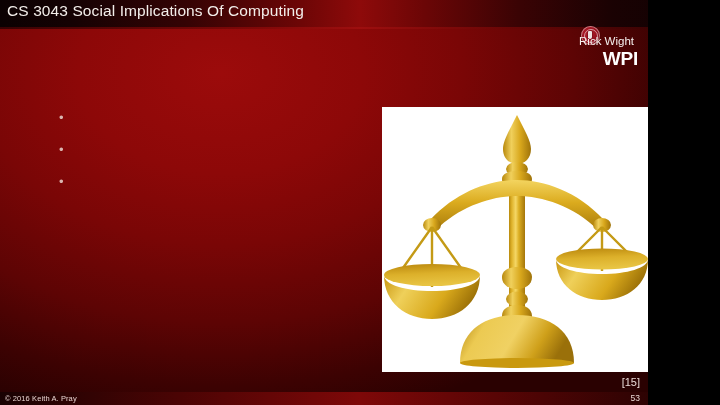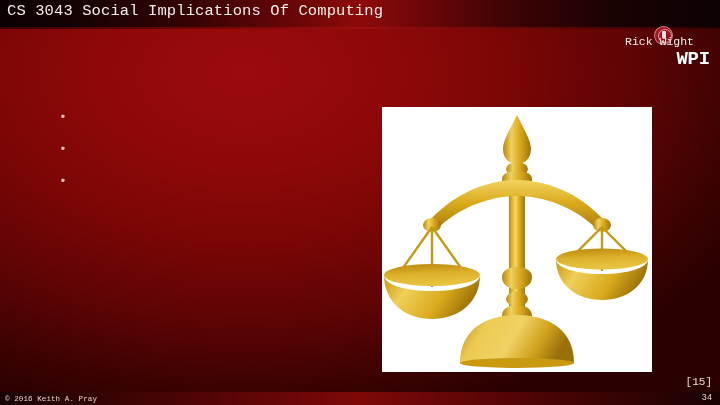--- a/index.html
+++ b/index.html
@@ -3,24 +3,24 @@
 <meta charset="utf-8">
 <title>CS 3043 Slide</title>
 <style>
   html, body {
     margin: 0;
     padding: 0;
     background: #000;
   }
   #slide {
     position: relative;
-    width: 720px;
+    width: 648px;
     height: 405px;
     overflow: hidden;
-    font-family: Liberation Mono, monospace;
+    font-family: Liberation Sans, sans-serif;
     background-color: #8d0707;
     background-image: radial-gradient(ellipse 78% 88% at 34% 18%,
         #9c0b0b 0%,
         #8d0808 28%,
         #7a0606 48%,
         #5d0404 70%,
         #3c0202 88%,
         #2a0101 100%);
   }
 
@@ -94,21 +94,21 @@
   #wpi-wordmark {
     font-size: 19px;
     font-weight: bold;
     color: #ffffff;
     letter-spacing: -.2px;
     line-height: 20px;
     margin-top: 48px;
   }
   #presenter-name {
     position: absolute;
-    right: 26px; top: 35px;
+    right: 14px; top: 35px;
     font-size: 11.5px;
     color: #f6f1ef;
   }
 
   
   #slide-title {
     position: absolute;
     left: 57px; top: 48px;
     font-size: 25px;
     color: #fbf7f4;
@@ -279,15 +279,15 @@
       <path d="M120 209 C120 201 128 198 135 198 C142 198 150 201 150 209 C150 218 143 222 135 222 C127 222 120 218 120 209 Z" fill="url(#gknob)"></path>
 
       <path d="M78 256 C78 224 102 208 135 208 C168 208 192 224 192 256 Z" fill="url(#gbase)"></path>
       <ellipse cx="135" cy="256" rx="57" ry="5" fill="#c9990f"></ellipse>
     </svg>
   </div>
 
   <div id="citation-ref">[15]</div>
   <div id="footer-band"></div>
   <div id="copyright-text">© 2016 Keith A. Pray</div>
-  <div id="page-number">34</div>
+  <div id="page-number">53</div>
 
 </div>
 
 </body></html>

